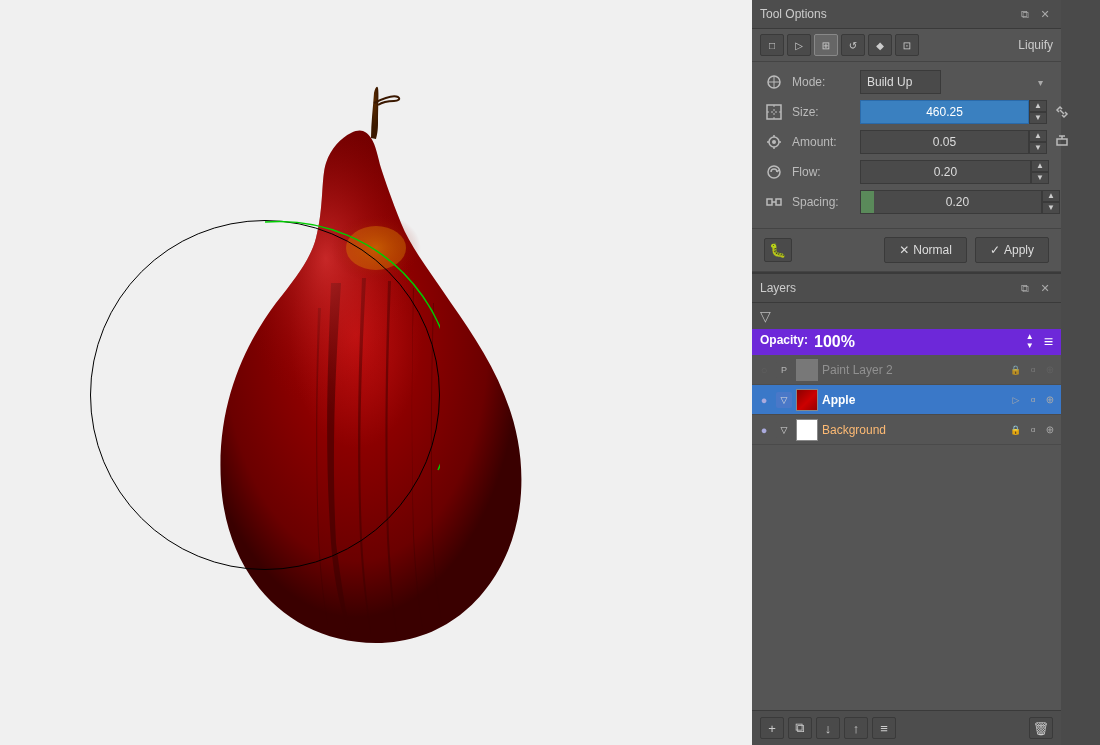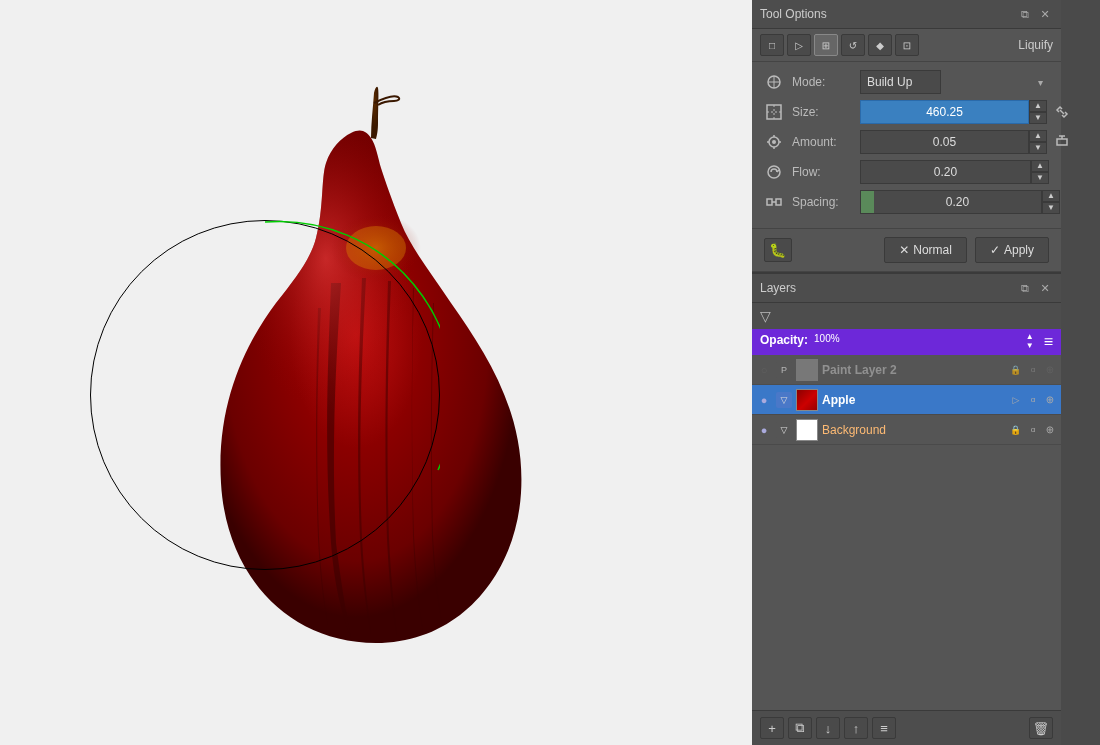--- a/index.html
+++ b/index.html
@@ -344,22 +344,22 @@
     }
 
     .opacity-label {
       color: #fff;
       font-size: 12px;
       font-weight: bold;
     }
 
     .opacity-value {
       color: #fff;
-      font-size: 10px;
-      font-weight: normal;
+      font-size: 16px;
+      font-weight: bold;
     }
 
     .opacity-arrows {
       margin-left: auto;
       display: flex;
       flex-direction: column;
       gap: 1px;
     }
 
     .opacity-arrow {
@@ -452,21 +452,20 @@
       font-size: 12px;
     }
 
     .layer-name.active {
       color: #fff;
       font-weight: bold;
     }
 
     .layer-name.inactive {
       color: #aaa;
-      font-weight: bold;
     }
 
     .layer-icons {
       display: flex;
       gap: 3px;
       align-items: center;
     }
 
     .layer-icon-small {
       width: 14px;

